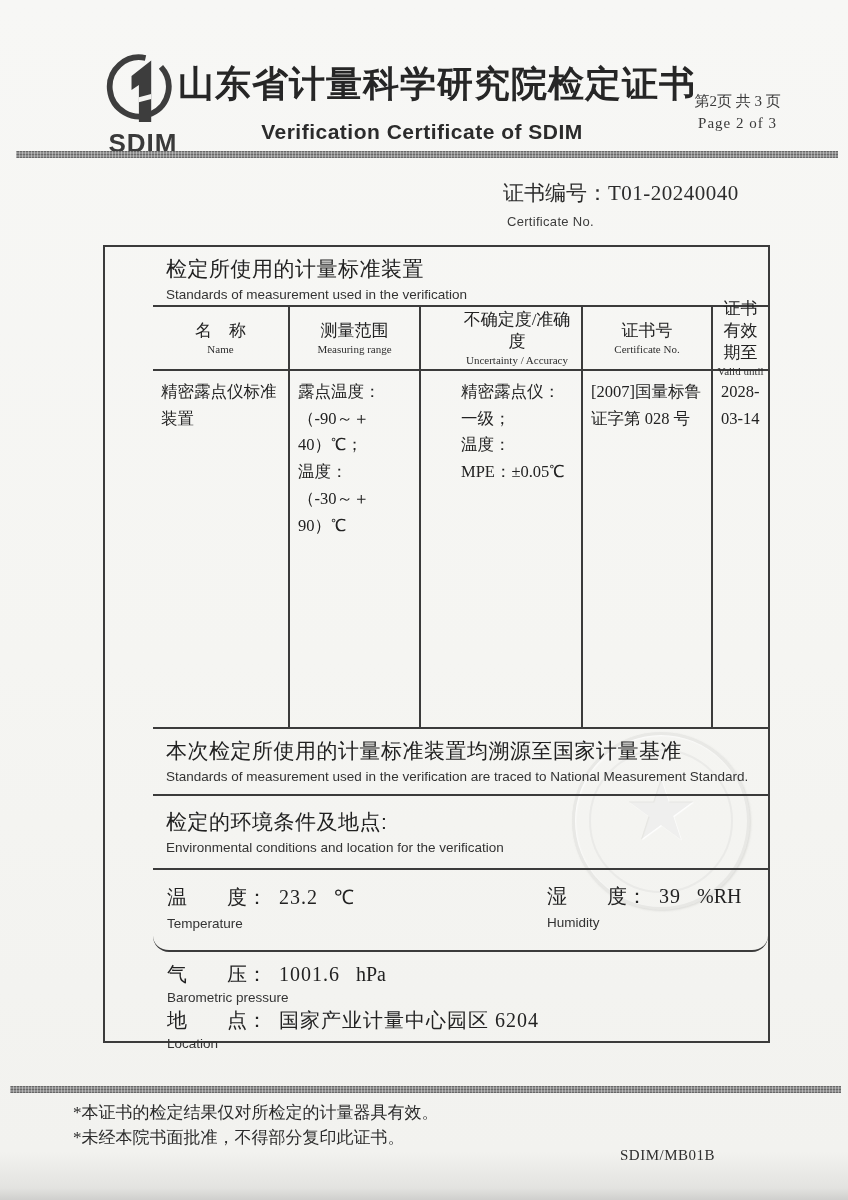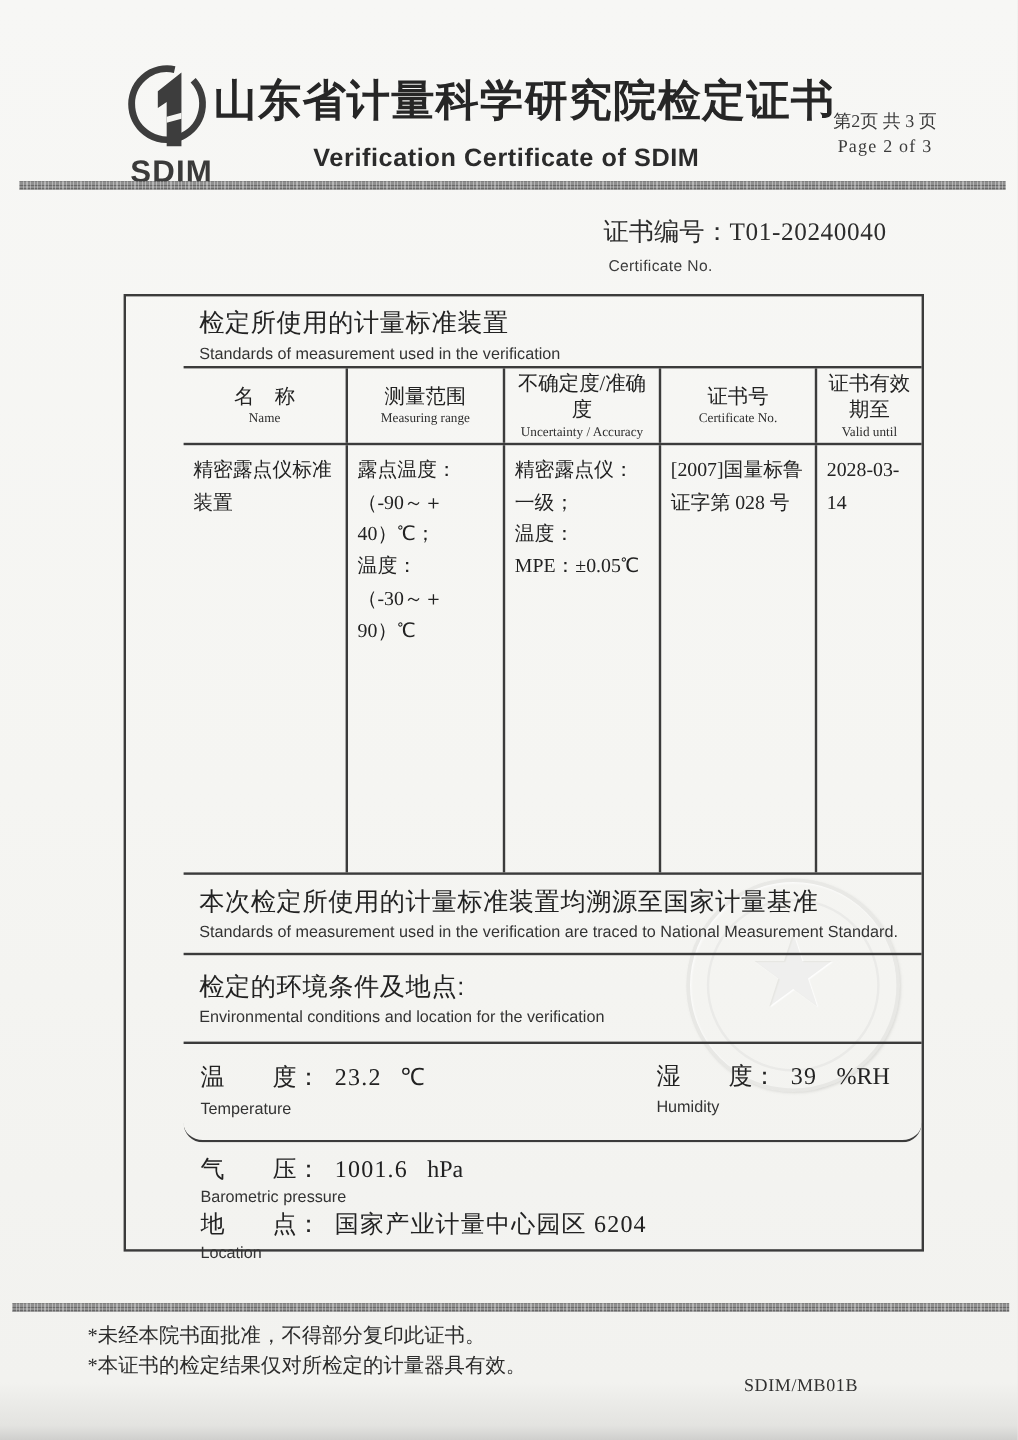--- a/index.html
+++ b/index.html
@@ -118,21 +118,21 @@
   .hen { font-family: Liberation Serif, serif; font-size: 11px; color: #2e2e2e; }
 
   .body-row { height: 358px; display: flex; }
   .body-row .bcell {
     border-right: 2px solid #3b3b3b; box-sizing: border-box;
     padding: 8px 8px; font-size: 16.5px; line-height: 1.62; color: #222;
   }
   .body-row .bcell:last-child { border-right: none; }
   .prewrap { white-space: pre-line; }
 
-  .c1 { width: 137px; } .c2 { width: 131px; } .c3 { width: 130px; }
+  .c1 { width: 137px; } .c2 { width: 131px; } .c3 { width: 130px; margin-left: 32px; }
   .c4 { width: 130px; } .c5 { flex: 1; }
 
   .trace-row { height: 67px; padding: 8px 13px 0; }
   .env-row   { height: 74px; padding: 12px 13px 0; }
 
   .th-row { height: 82px; display: flex; padding: 13px 14px 0; border-radius: 16px; }
   .th-col-left { width: 380px; }
   .env-line { font-size: 20px; color: #222; }
   .env-line .val { margin-left: 12px; letter-spacing: 1px; }
   .env-line .unit { margin-left: 16px; }
@@ -270,19 +270,19 @@
         <span>地　　点：</span><span class="val">国家产业计量中心园区 6204</span>
       </div>
       <div class="env-sub">Location</div>
     </div>
 
   </div>
 
   <div class="rule rule-bottom"></div>
 
   <div class="footnotes">
+    <div>*本证书的检定结果仅对所检定的计量器具有效。</div>
     <div>*未经本院书面批准，不得部分复印此证书。</div>
-    <div>*本证书的检定结果仅对所检定的计量器具有效。</div>
   </div>
 
   <div class="formcode">SDIM/MB01B</div>
 
 </div>
 
 </body></html>

